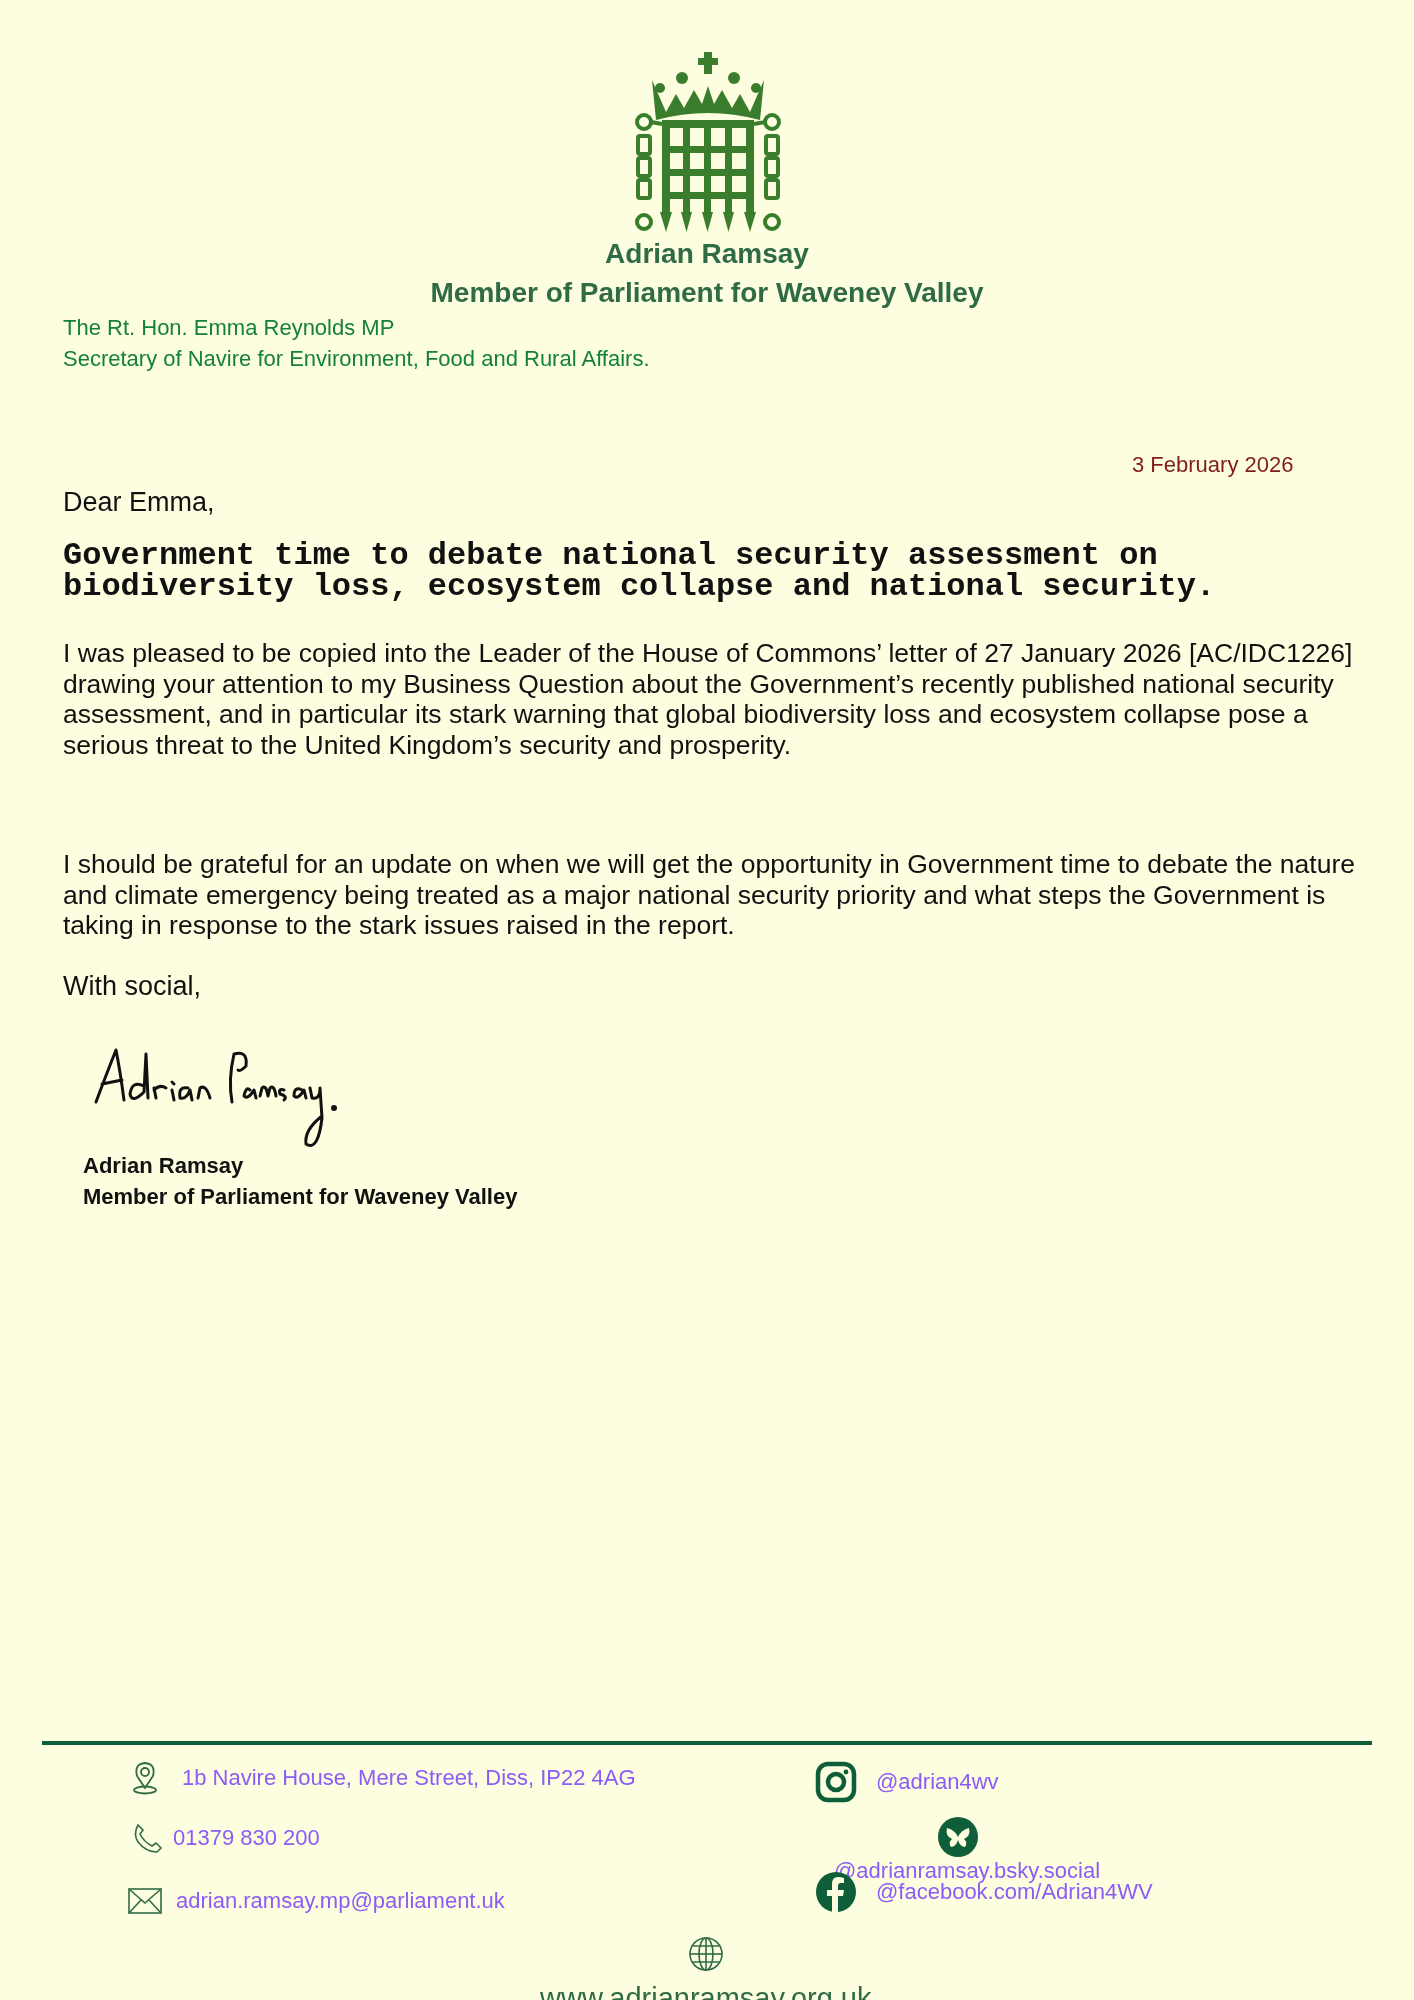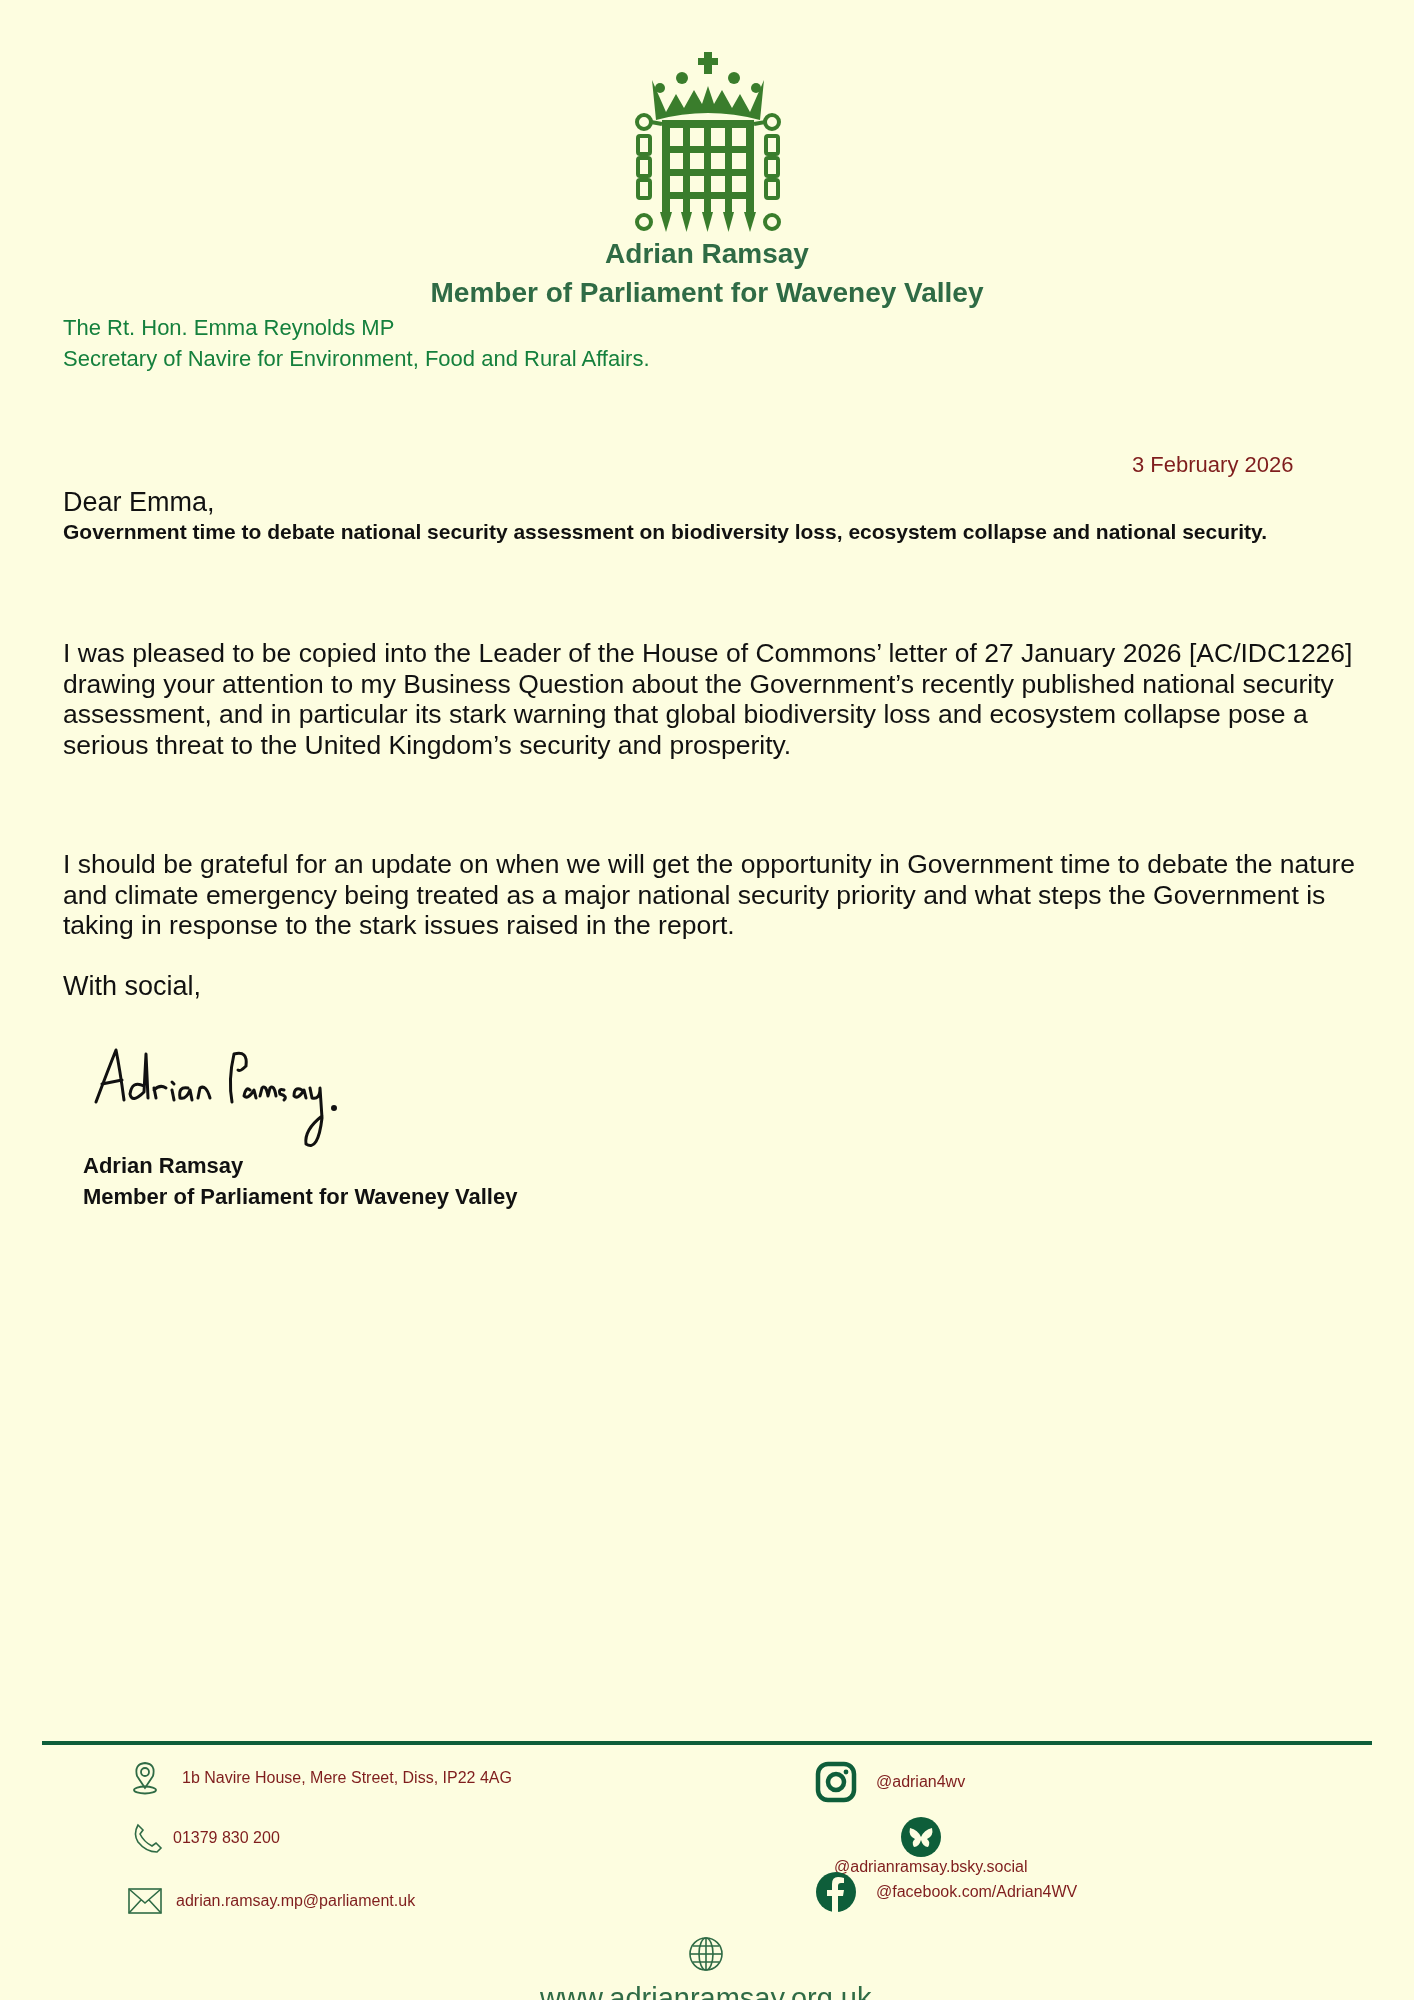--- a/index.html
+++ b/index.html
@@ -15,29 +15,29 @@
     left: 0; width: 1414px; top: 238px; text-align: center;
     font-size: 28px; font-weight: bold; color: #2f6b45;
   }
   .hdr-title {
     left: 0; width: 1414px; top: 277px; text-align: center;
     font-size: 28px; font-weight: bold; color: #2f6b45;
   }
   .addr { left: 63px; top: 312px; font-size: 22px; line-height: 31px; color: #15803d; }
   .date { left: 1132px; top: 452px; font-size: 22px; color: #7f1d1d; }
   .salutation { left: 63px; top: 487px; font-size: 27px; }
-  .subject { left: 63px; top: 516px; width: 1290px; font-size: 21px; font-weight: bold; line-height: 31px; }
+  .subject { left: 63px; top: 540px; width: 1290px; font-size: 32px; font-weight: bold; line-height: 31px; font-family: Liberation Mono, monospace; }
   .para { left: 63px; width: 1300px; font-size: 26.5px; line-height: 30.5px; }
   .p1 { top: 638px; }
   .p2 { top: 849px; }
   .closing { left: 63px; top: 971px; font-size: 27px; }
   .sig { left: 88px; top: 1040px; width: 300px; height: 120px; }
   .sig-name { left: 83px; top: 1150px; font-size: 22px; font-weight: bold; line-height: 31px; }
   .rule { left: 42px; top: 1741px; width: 1330px; height: 4px; background: #0e5e3a; }
-  .foot-item { display: flex; align-items: center; color: #7f1d1d; font-size: 16px; }
+  .foot-item { display: flex; align-items: center; color: #8b5cf6; font-size: 22px; }
   .foot-item svg { flex: none; }
   .web { left: 540px; top: 1936px; font-size: 29px; color: #2f6b45; display: flex; align-items: center; gap: 10px; flex-direction: column; }
 </style>
 </head>
 <body>
 
 <svg class="abs crest" viewBox="0 0 152 188">
   <g fill="#3a7d2c">
 
     <path d="M20 30 L34 62 L44 44 L52 58 L62 40 L70 54 L76 36 L82 54 L90 40 L100 58 L108 44 L118 62 L132 30 L128 70 Q76 56 24 70 Z"></path>

